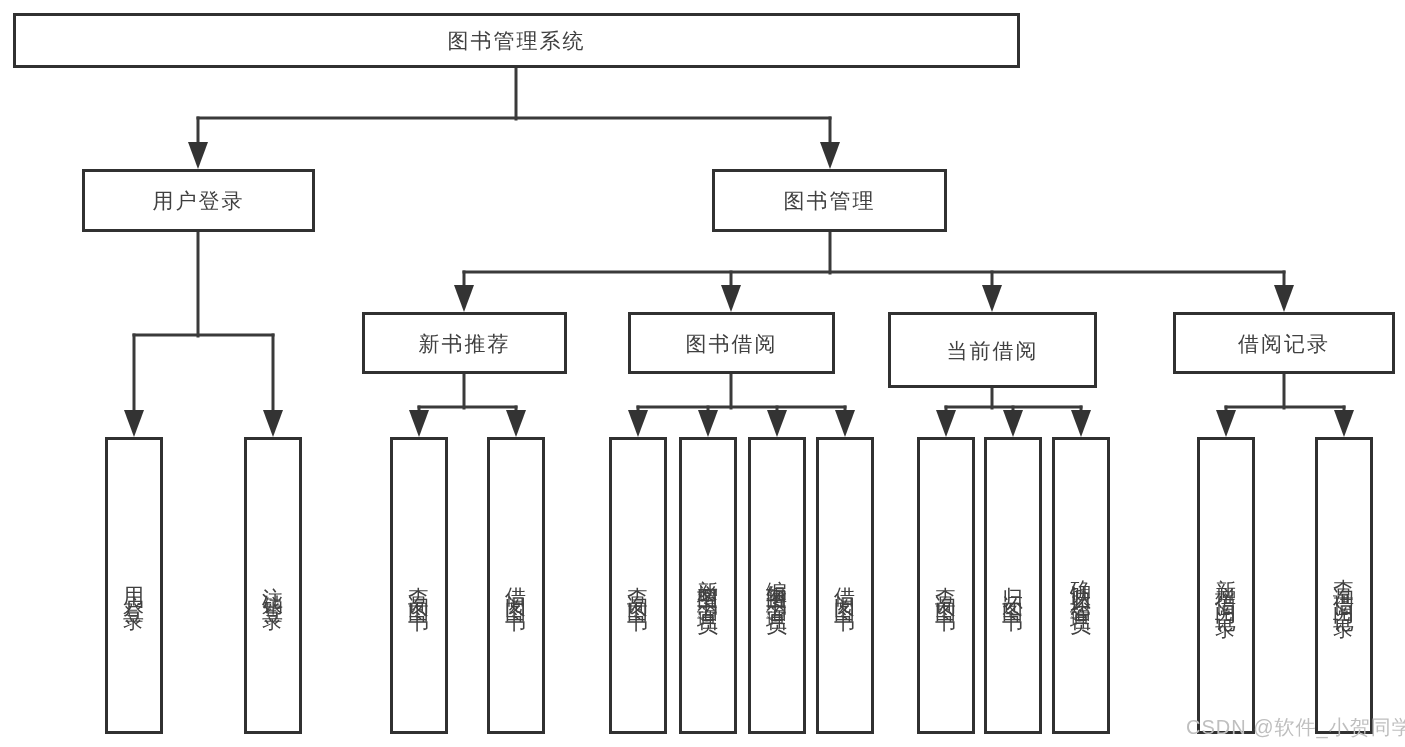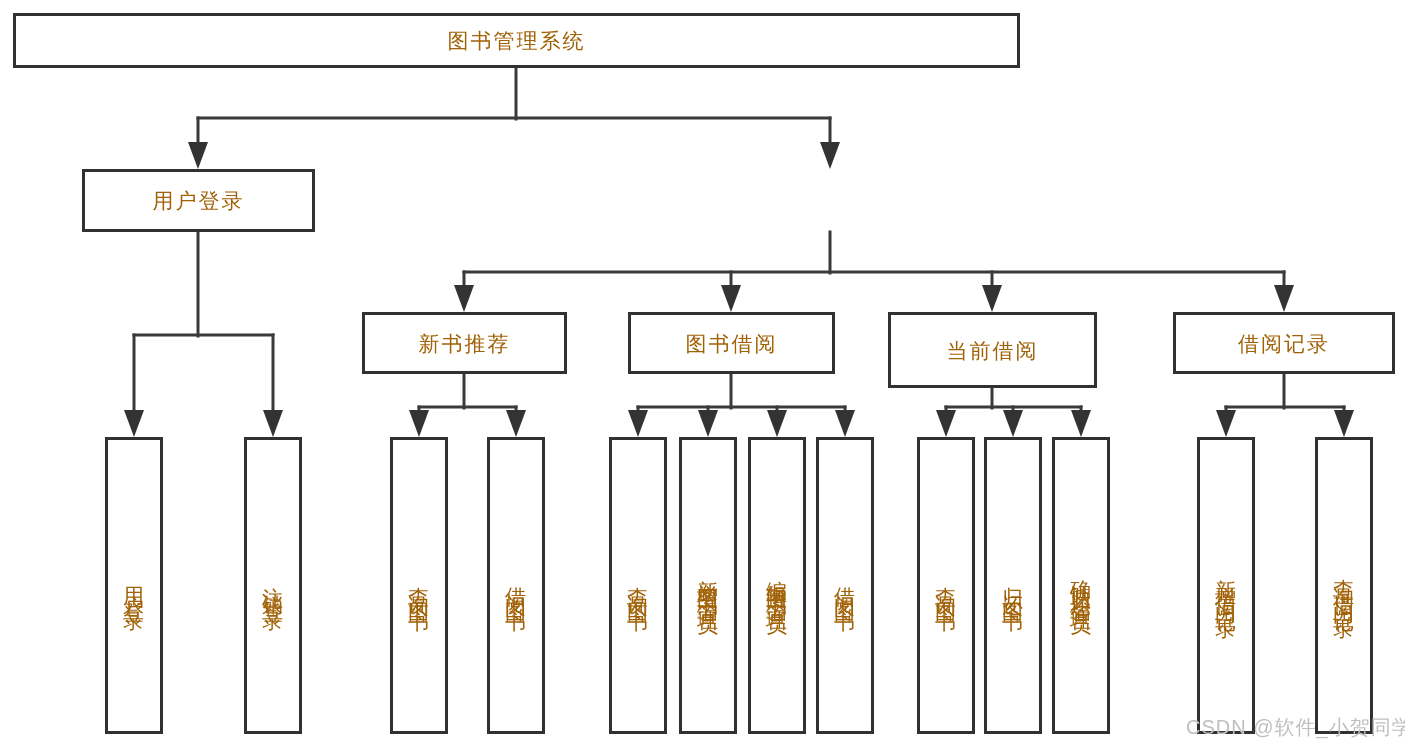--- a/index.html
+++ b/index.html
@@ -20,21 +20,21 @@
     left: 0;
     top: 0;
     width: 1405px;
     height: 747px;
   }
   .box {
     position: absolute;
     box-sizing: border-box;
     border: 3px solid #313131;
     background: #ffffff;
-    color: #a16207;
+    color: #404040;
     display: flex;
     align-items: center;
     justify-content: center;
     font-size: 21px;
     letter-spacing: 2px;
     line-height: 1;
   }
   .box.v {
     writing-mode: vertical-rl;
     text-orientation: mixed;
@@ -120,20 +120,21 @@
     <line x1="1226" y1="407" x2="1344" y2="407"></line>
     <line x1="1226" y1="407" x2="1226" y2="412"></line>
     <line x1="1344" y1="407" x2="1344" y2="412"></line>
     <polygon points="1216,410 1236,410 1226,437"></polygon>
     <polygon points="1334,410 1354,410 1344,437"></polygon>
   </svg>
 
   <div class="box" style="left:13px; top:13px; width:1007px; height:55px">图书管理系统</div>
 
   <div class="box" style="left:82px; top:169px; width:233px; height:63px">用户登录</div>
+  <div class="box" style="left:712px; top:169px; width:235px; height:63px">图书管理</div>
 
   <div class="box" style="left:362px; top:312px; width:205px; height:62px">新书推荐</div>
   <div class="box" style="left:628px; top:312px; width:207px; height:62px">图书借阅</div>
   <div class="box" style="left:888px; top:312px; width:209px; height:76px">当前借阅</div>
   <div class="box" style="left:1173px; top:312px; width:222px; height:62px">借阅记录</div>
 
   <div class="box v" style="left:105px; top:437px; width:58px; height:297px">用户登录</div>
   <div class="box v" style="left:244px; top:437px; width:58px; height:297px">注销登录</div>
 
   <div class="box v" style="left:390px; top:437px; width:58px; height:297px">查询图书</div>

